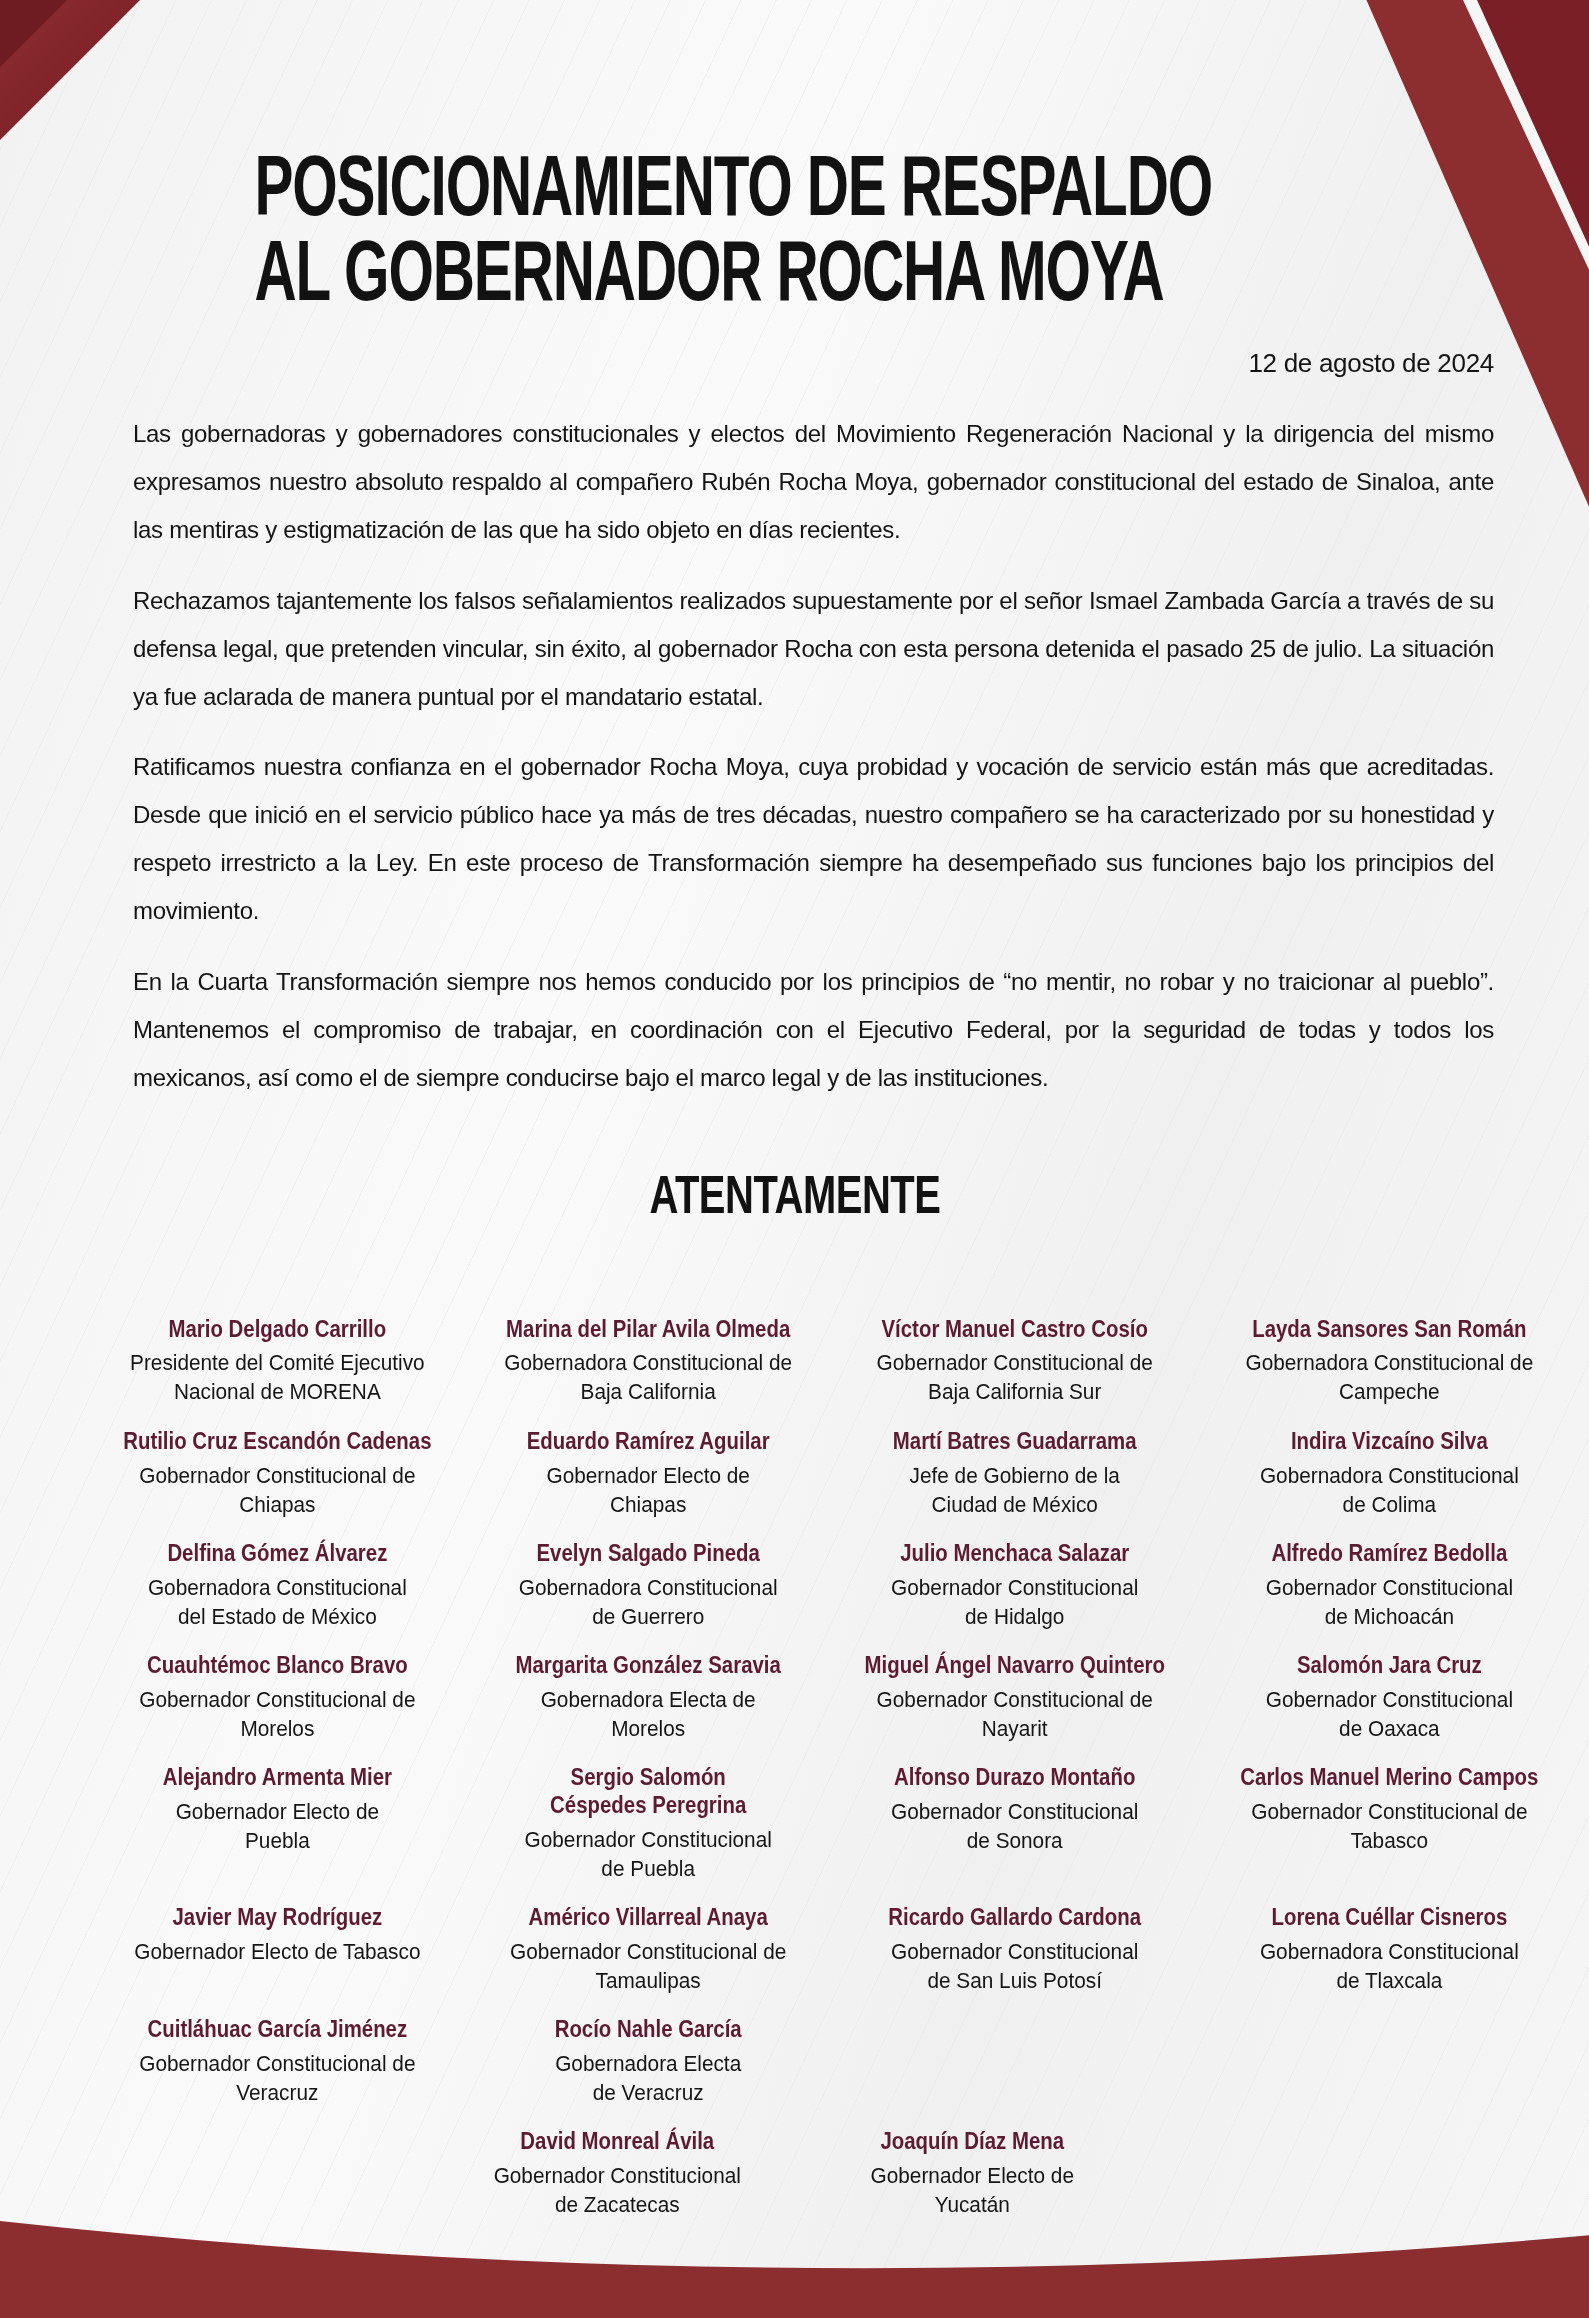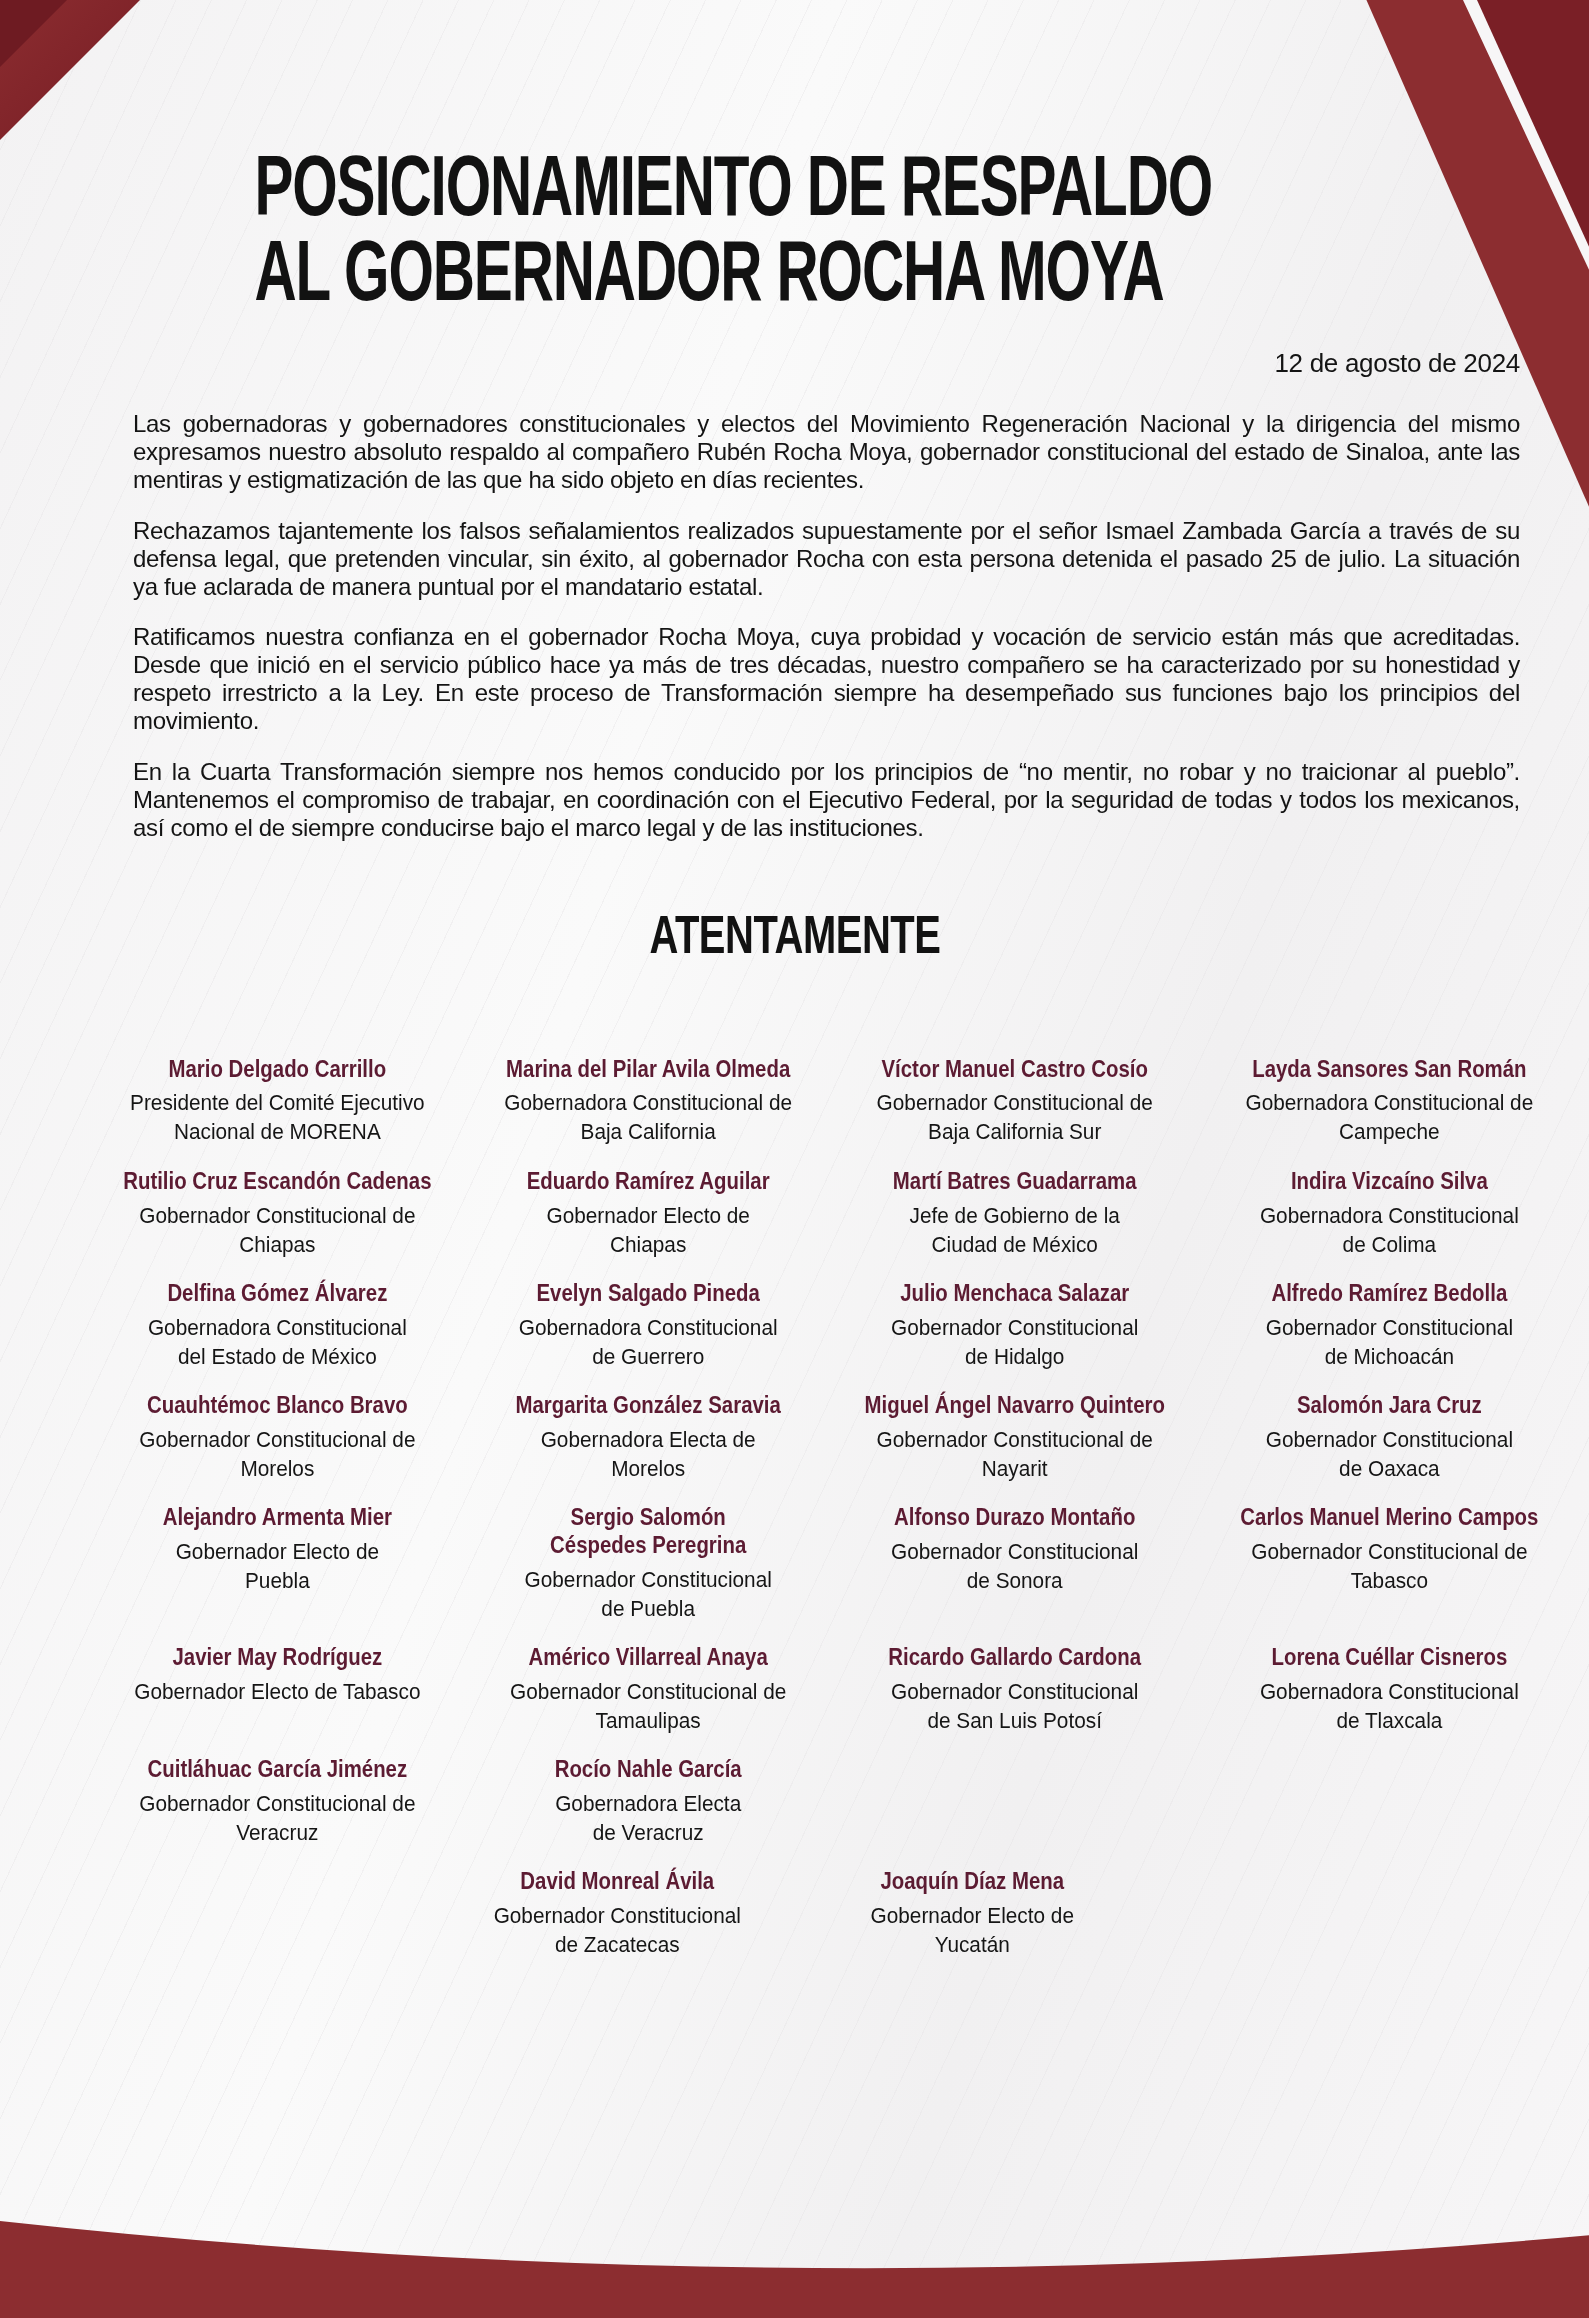--- a/index.html
+++ b/index.html
@@ -36,28 +36,28 @@
   
   .bottom-wave{position:absolute;left:0;bottom:0;width:1590px;height:119px;}
   .bottom-wave .under{fill:var(--maroon-deep,#6e1b22);}
   .bottom-wave .main{fill:var(--maroon,#8c2d30);}
 
   
   .title{margin-top:143px;text-align:left;font-weight:700;
     font-size:86px;line-height:85px;letter-spacing:-1.7px;color:#121212;}
   .title .cond{display:block;transform:scaleX(0.68);transform-origin:center;white-space:pre;}
 
-  .content{padding:0 70px 0 133px;}
+  .content{padding:0 96px 0 133px;}
   .date{margin-top:35px;text-align:right;font-size:26px;letter-spacing:-0.3px;}
 
   
   .body-text{margin-top:31px;}
   .body-text p{
     margin:0 0 22.6px 0;
-    font-size:24px;line-height:28px;letter-spacing:-0.3px;
+    font-size:24px;line-height:48px;letter-spacing:-0.3px;
     text-align:justify;
   }
 
   
   .atentamente{margin:61px 0 0 0;text-align:center;font-weight:700;
     font-size:54px;line-height:63px;letter-spacing:-0.6px;color:#121212;}
   .atentamente .cond{display:block;transform:scaleX(0.74);transform-origin:center;white-space:pre;}
 
   
   .sig-grid{

